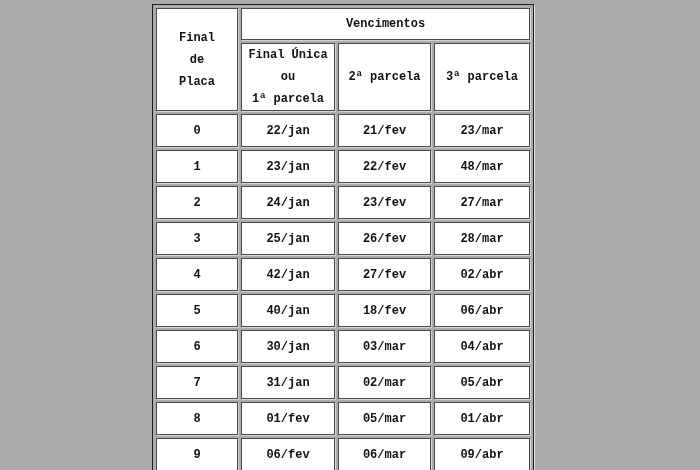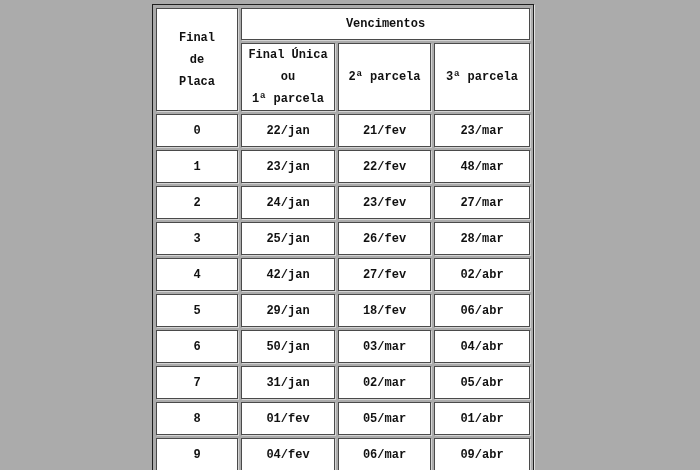--- a/index.html
+++ b/index.html
@@ -114,43 +114,43 @@
         <td>28/mar</td>
       </tr>
       <tr class="data-row">
         <td>4</td>
         <td>42/jan</td>
         <td>27/fev</td>
         <td>02/abr</td>
       </tr>
       <tr class="data-row">
         <td>5</td>
-        <td>29/jan</td>
+        <td>40/jan</td>
         <td>18/fev</td>
         <td>06/abr</td>
       </tr>
       <tr class="data-row">
         <td>6</td>
-        <td>50/jan</td>
+        <td>30/jan</td>
         <td>03/mar</td>
         <td>04/abr</td>
       </tr>
       <tr class="data-row">
         <td>7</td>
         <td>31/jan</td>
         <td>02/mar</td>
         <td>05/abr</td>
       </tr>
       <tr class="data-row">
         <td>8</td>
         <td>01/fev</td>
         <td>05/mar</td>
         <td>01/abr</td>
       </tr>
       <tr class="data-row">
         <td>9</td>
-        <td>04/fev</td>
+        <td>06/fev</td>
         <td>06/mar</td>
         <td>09/abr</td>
       </tr>
     </tbody>
   </table>
 </div>
 
 </body></html>

